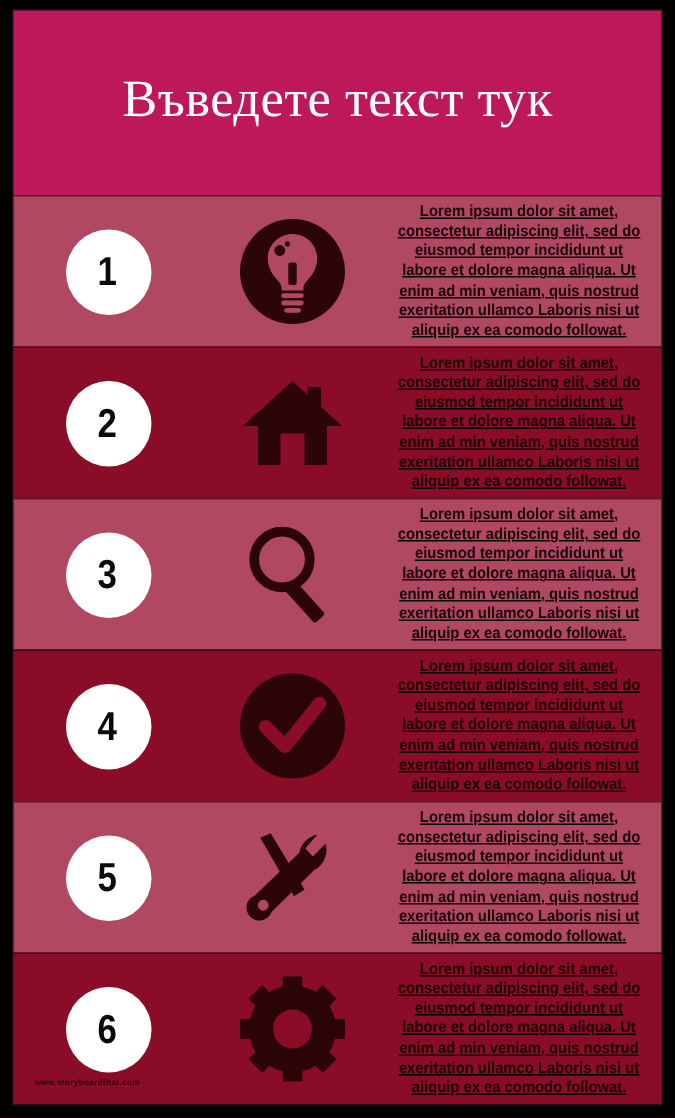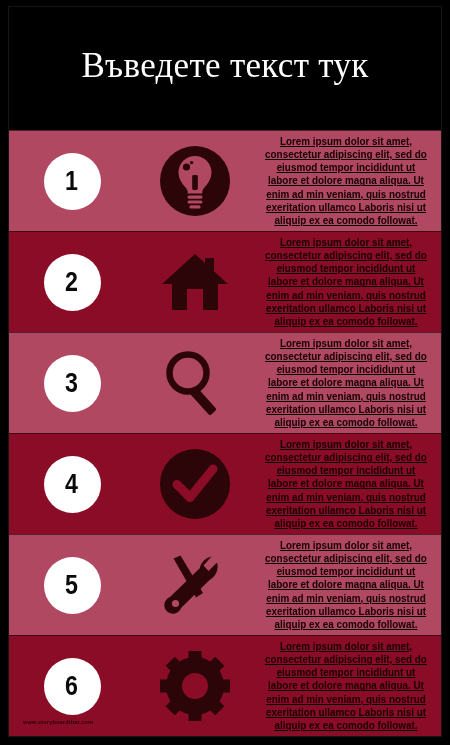--- a/index.html
+++ b/index.html
@@ -32,21 +32,21 @@
     border: 1px solid #151515;
     background: #8B0C26;
     overflow: hidden;
     display: flex;
     flex-direction: column;
   }
 
   
   #header {
     flex: 0 0 123px;
-    background: #000000;
+    background: #be185d;
     display: flex;
     align-items: center;
     justify-content: center;
     box-sizing: border-box;
     padding: 2px 26px 8px 26px;
   }
   #header-title {
     font-family: "Liberation Serif", serif;
     color: #FFFFFF;
     font-size: 35px;

